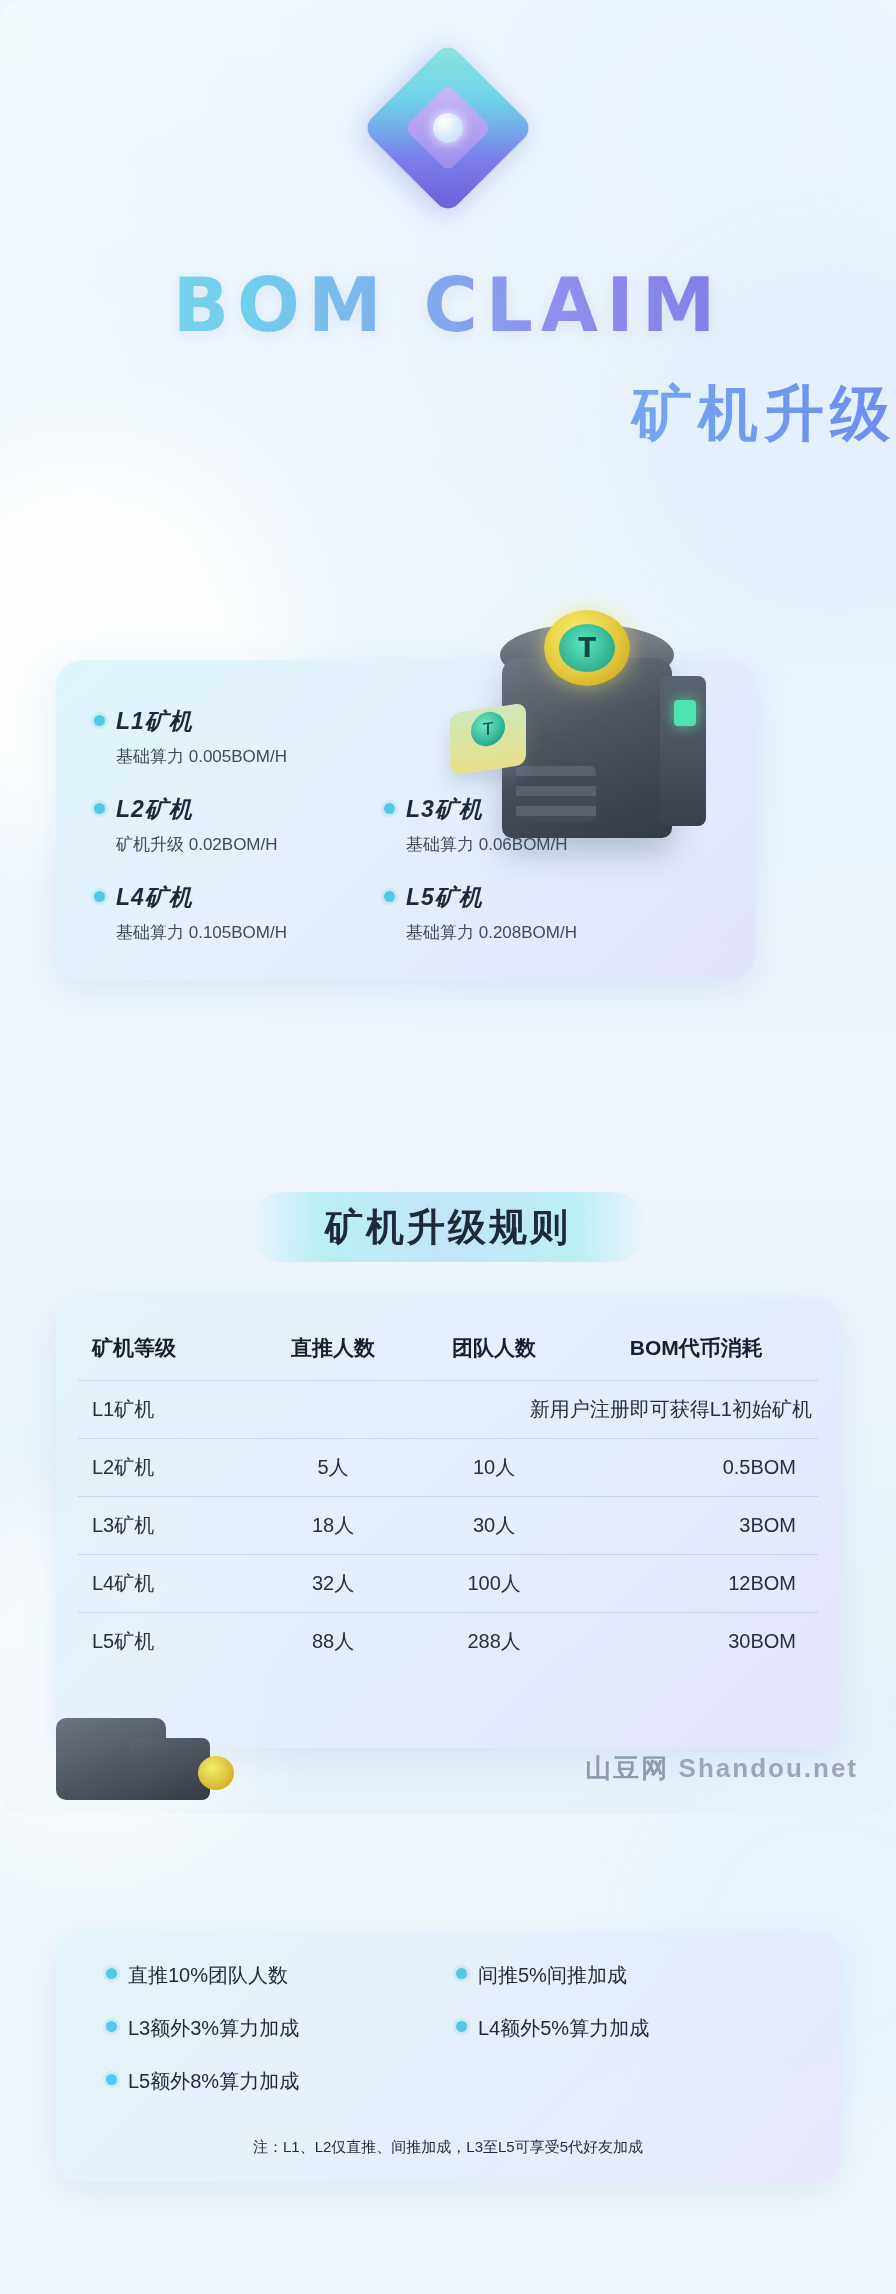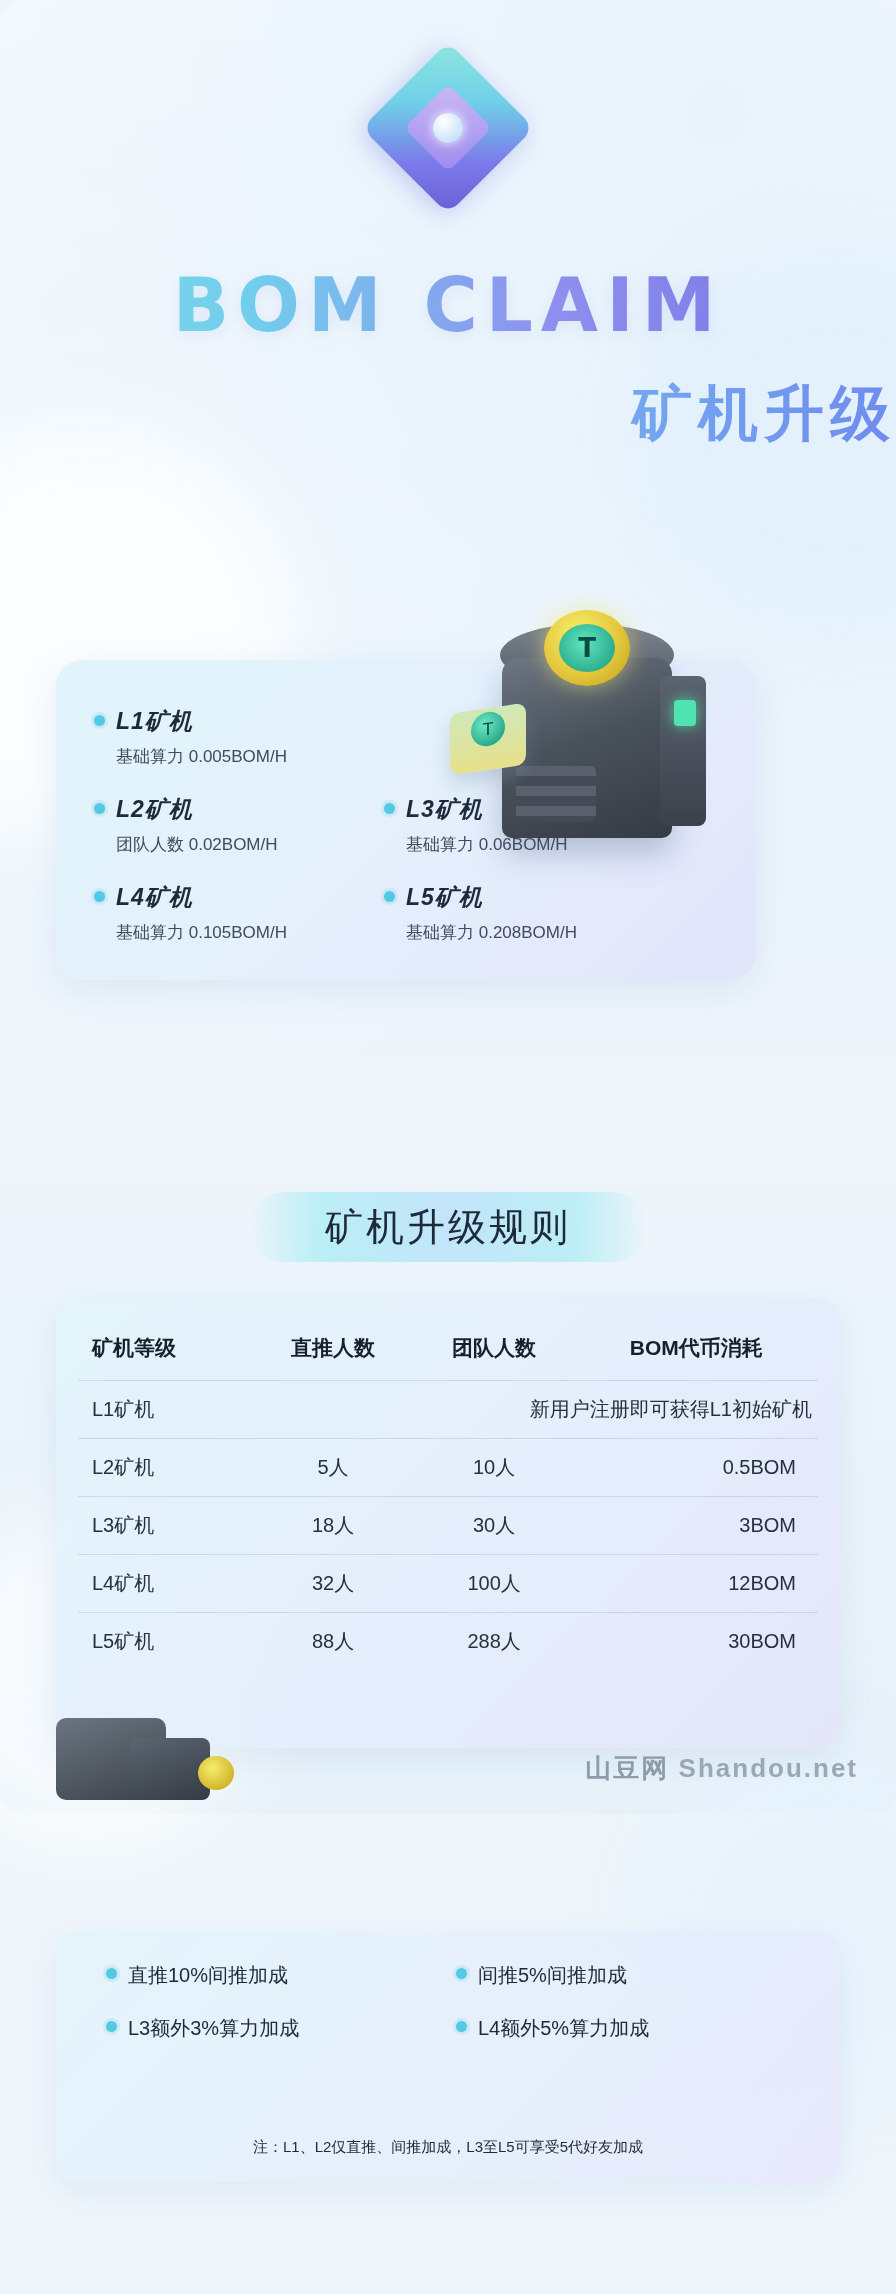--- a/index.html
+++ b/index.html
@@ -231,21 +231,21 @@
     width: 400px;
     height: 70px;
     border-radius: 35px;
     background: linear-gradient(90deg, rgba(173,240,243,.0) 0%, rgba(170,236,244,.75) 18%, rgba(186,226,250,.85) 50%, rgba(172,236,243,.75) 82%, rgba(173,240,243,0) 100%);
     display: flex;
     align-items: center;
     justify-content: center;
   }
   .ribbon span {
     font-size: 38px;
-    font-weight: 400;
+    font-weight: 700;
     letter-spacing: 3px;
     color: #1d2a3a;
     font-family: "DejaVu Sans", sans-serif;
   }
   .ribbon.r1 { top: 1192px; }
   .ribbon.r2 { top: 1834px; }
 
   
   .table-card {
     position: absolute;
@@ -386,21 +386,21 @@
         <div class="miner-item">
           <span class="dot"></span>
           <div class="miner-name">L1矿机</div>
           <div class="miner-power">基础算力 0.005BOM/H</div>
         </div>
       </div>
       <div class="miner-row">
         <div class="miner-item">
           <span class="dot"></span>
           <div class="miner-name">L2矿机</div>
-          <div class="miner-power">团队人数 0.02BOM/H</div>
+          <div class="miner-power">矿机升级 0.02BOM/H</div>
         </div>
         <div class="miner-item">
           <span class="dot"></span>
           <div class="miner-name">L3矿机</div>
           <div class="miner-power">基础算力 0.06BOM/H</div>
         </div>
       </div>
       <div class="miner-row">
         <div class="miner-item">
           <span class="dot"></span>
@@ -462,35 +462,41 @@
       </tbody>
     </table>
   </div>
 
 
   <div class="team-card">
     <div class="team-grid">
       <div class="team-row">
         <div class="team-item">
           <span class="dot"></span>
-          <span>直推10%间推加成</span>
+          <span>直推10%团队人数</span>
         </div>
         <div class="team-item">
           <span class="dot"></span>
           <span>间推5%间推加成</span>
         </div>
       </div>
       <div class="team-row">
         <div class="team-item">
           <span class="dot"></span>
           <span>L3额外3%算力加成</span>
         </div>
         <div class="team-item">
           <span class="dot"></span>
           <span>L4额外5%算力加成</span>
+        </div>
+      </div>
+      <div class="team-row">
+        <div class="team-item">
+          <span class="dot"></span>
+          <span>L5额外8%算力加成</span>
         </div>
       </div>
     </div>
   </div>
 
   <div class="team-note">注：L1、L2仅直推、间推加成，L3至L5可享受5代好友加成</div>
 
   <div class="bottom-machine">
     <div class="bm-a"></div>
     <div class="bm-b"></div>

